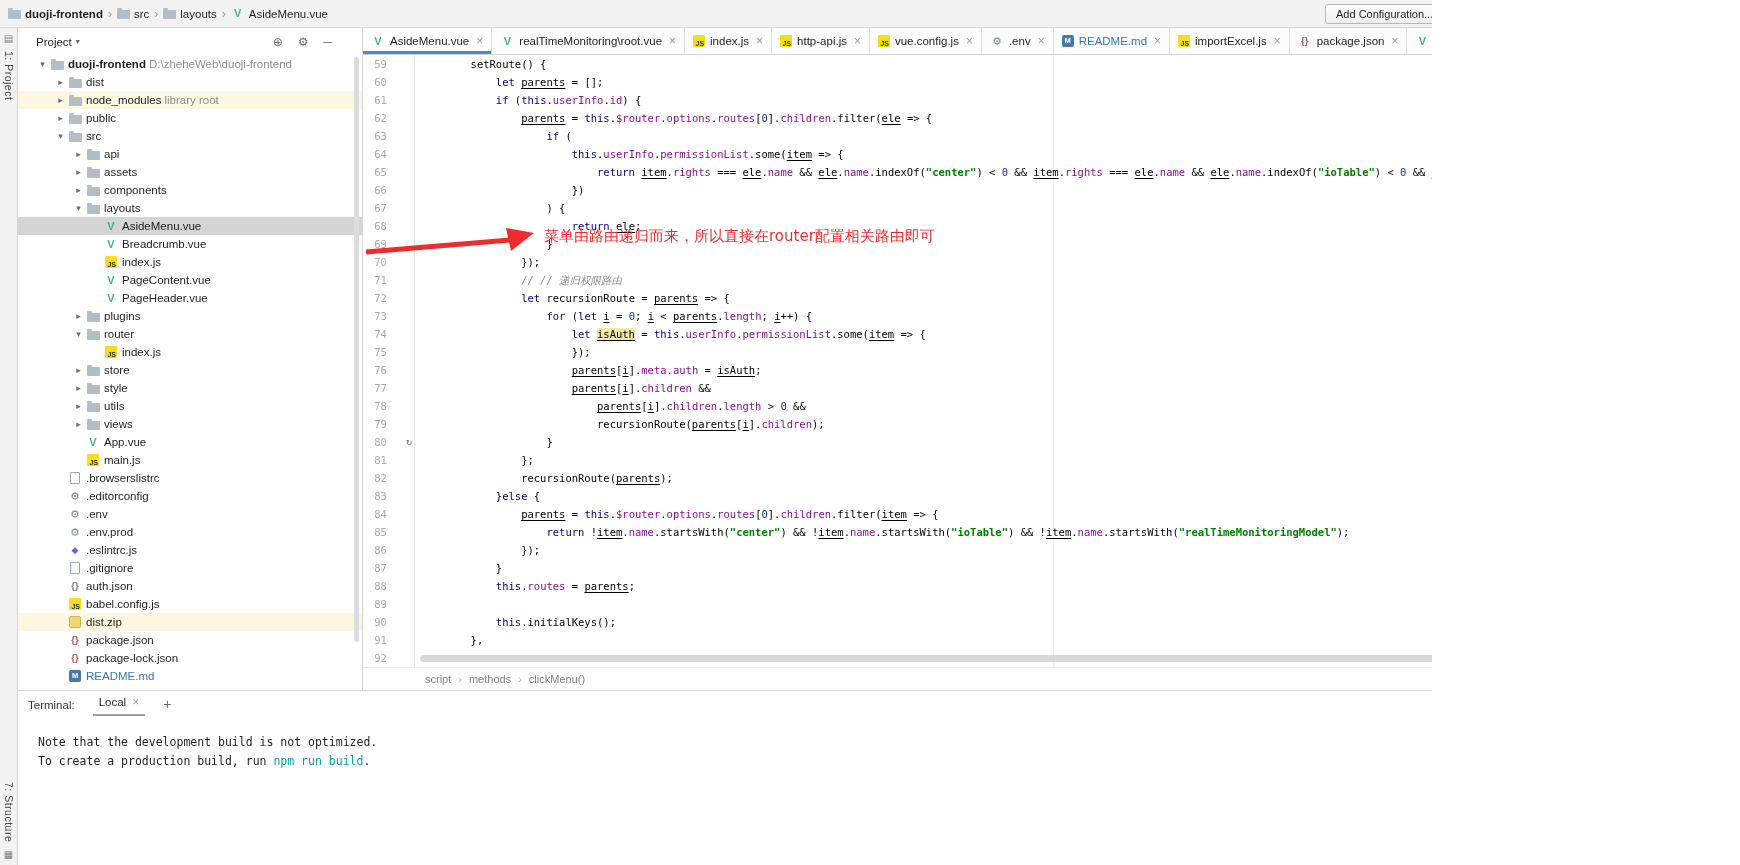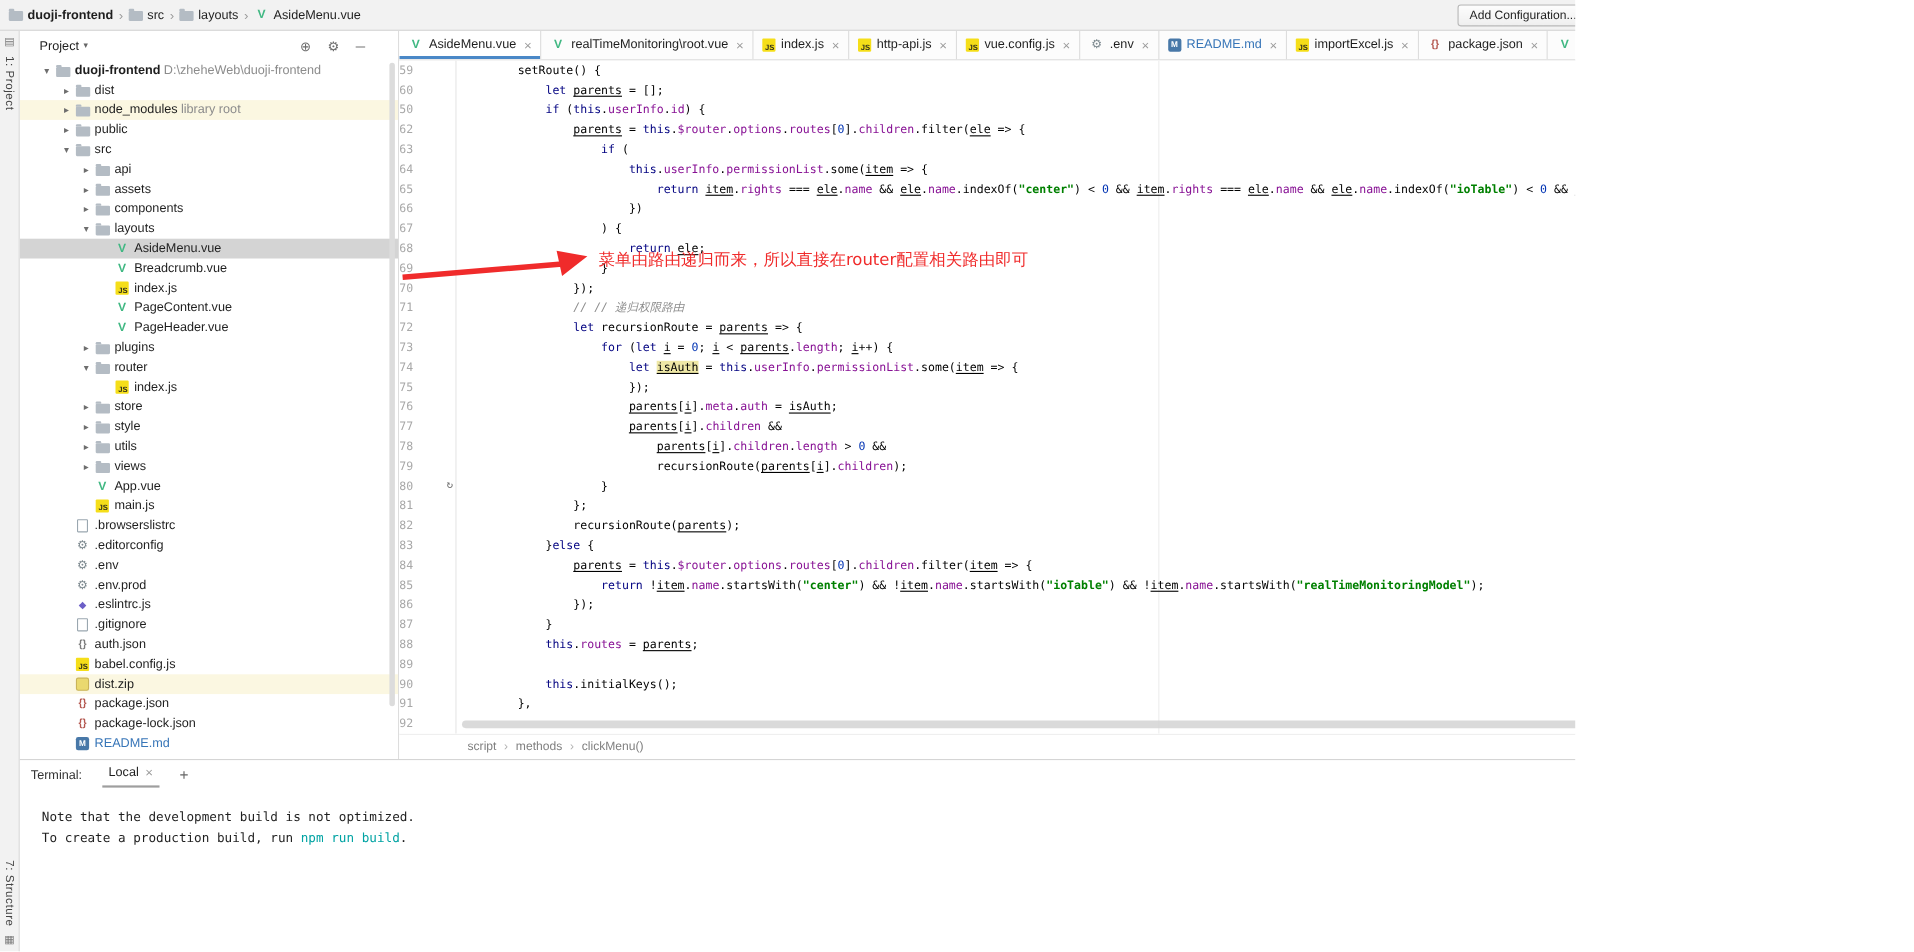--- a/index.html
+++ b/index.html
@@ -58,21 +58,21 @@
   .ic-eslint{color:#6C5FC7;font-size:9px}
   .ic-file{width:10px;height:12px;border:1px solid #9AA7B0;border-radius:1px;background:#fff}
 
   
   .editor-col{flex:1;display:flex;flex-direction:column;min-width:0;background:#fff}
   .tabs{height:27px;flex:none;display:flex;background:#FCFCFC;border-bottom:1px solid #D5D5D5;overflow:hidden}
   .tab{display:flex;align-items:center;gap:5px;padding:0 8px;border-right:1px solid #DDDDDD;font-size:11.5px;cursor:default;white-space:nowrap}
   .tab.active{background:#fff;box-shadow:inset 0 -3px 0 #4A88C7}
   .tab-close{color:#9a9a9a;font-size:12px;margin-left:2px}
   .code-region{flex:1;min-height:0;display:flex;position:relative;overflow:hidden;background:#fff}
-  .gutter{width:52px;flex:none;border-right:1px solid #E6E6E6;font:10.5px/18px "DejaVu Sans Mono",monospace;color:#A8A8A8;text-align:left}
+  .gutter{width:52px;flex:none;border-right:1px solid #E6E6E6;font:10.5px/18px "DejaVu Sans Mono",monospace;color:#A8A8A8;text-align:center}
   .gut-line{height:18px;padding-right:16px;position:relative}
   .gut-marker{position:absolute;right:2px;top:0;color:#6f6f6f;font-size:10px}
   .code{flex:1;min-width:0;padding-left:5px;overflow:hidden;position:relative;z-index:1}
   .code-line{height:18px;white-space:pre;font:10.5px/18px "DejaVu Sans Mono",monospace;color:#000}
   .tk{color:#000080;font-weight:normal}
   .ts{color:#008000;font-weight:bold}
   .tn{color:#0033B3}
   .tc{color:#8C8C8C;font-style:italic}
   .tf{color:#871094}
   .tv{text-decoration:underline;text-underline-offset:2px}
@@ -469,21 +469,21 @@
               <div class="tab">
                 <span class="ic ic-vue">V</span>
                 <span>cameraManage\index.vue</span>
                 <span class="tab-close">×</span>
               </div>
             </div>
           <div class="code-region">
             <div class="gutter">
                 <div class="gut-line">59</div>
                 <div class="gut-line">60</div>
-                <div class="gut-line">50</div>
+                <div class="gut-line">61</div>
                 <div class="gut-line">62</div>
                 <div class="gut-line">63</div>
                 <div class="gut-line">64</div>
                 <div class="gut-line">65</div>
                 <div class="gut-line">66</div>
                 <div class="gut-line">67</div>
                 <div class="gut-line">68</div>
                 <div class="gut-line">69</div>
                 <div class="gut-line">70</div>
                 <div class="gut-line">71</div>

